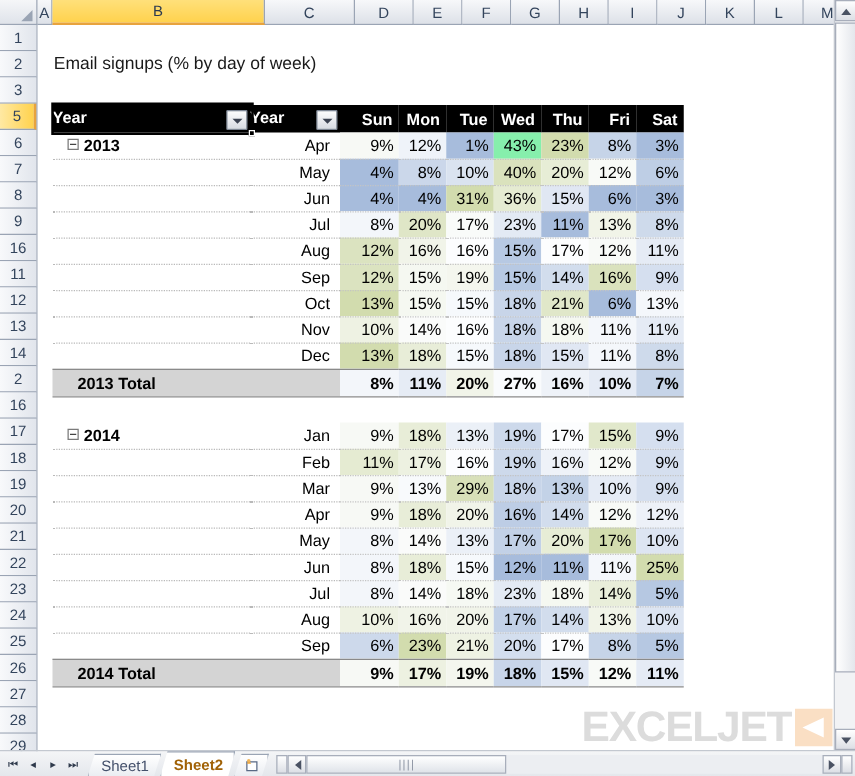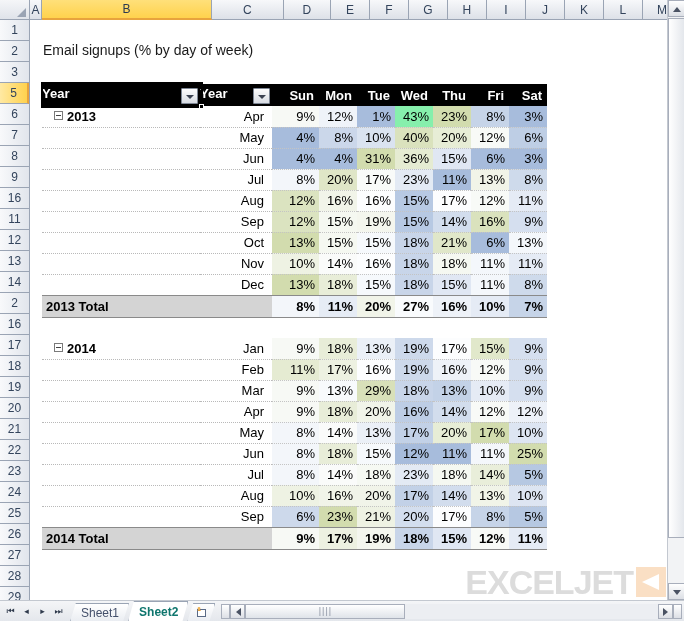--- a/index.html
+++ b/index.html
@@ -197,21 +197,21 @@
   }
 
   
   tr.totalrow td {
     background: #d4d4d4 !important;
     font-weight: bold;
     border-top: 1px solid #8a8a8a;
     border-bottom: 1px solid #8a8a8a;
     height: 22px;
   }
-  tr.totalrow td.year-c { padding-left: 4px; }
+  tr.totalrow td.year-c { padding-left: 20px; }
   tr.grandrow td {
     background: #d4d4d4 !important;
     font-weight: bold;
     border-top: 1px solid #6f6f6f;
     border-bottom: 1px solid #6f6f6f;
     height: 22px;
   }
   tr.spacer td { height: 21px; background: #fff !important; border: none; }
 
   
@@ -300,21 +300,21 @@
     background: linear-gradient(#ffffff,#e9ecf1);
     border: 1px solid #9aa4b4;
     border-bottom: none;
     border-radius: 0 0 0 0;
     transform: skewX(0deg);
     margin-right: -1px;
     clip-path: polygon(6px 0, 100% 0, calc(100% - 6px) 100%, 0 100%);
   }
   .tab.active {
     background: #ffffff;
-    color: #0f766e;
+    color: #a16207;
     font-weight: bold;
     height: 21px;
   }
   .tab-new {
     width: 28px; height: 19px;
     display: flex; align-items: center; justify-content: center;
     background: linear-gradient(#ffffff,#e9ecf1);
     border: 1px solid #9aa4b4; border-bottom: none;
     clip-path: polygon(6px 0, 100% 0, calc(100% - 6px) 100%, 0 100%);
   }

